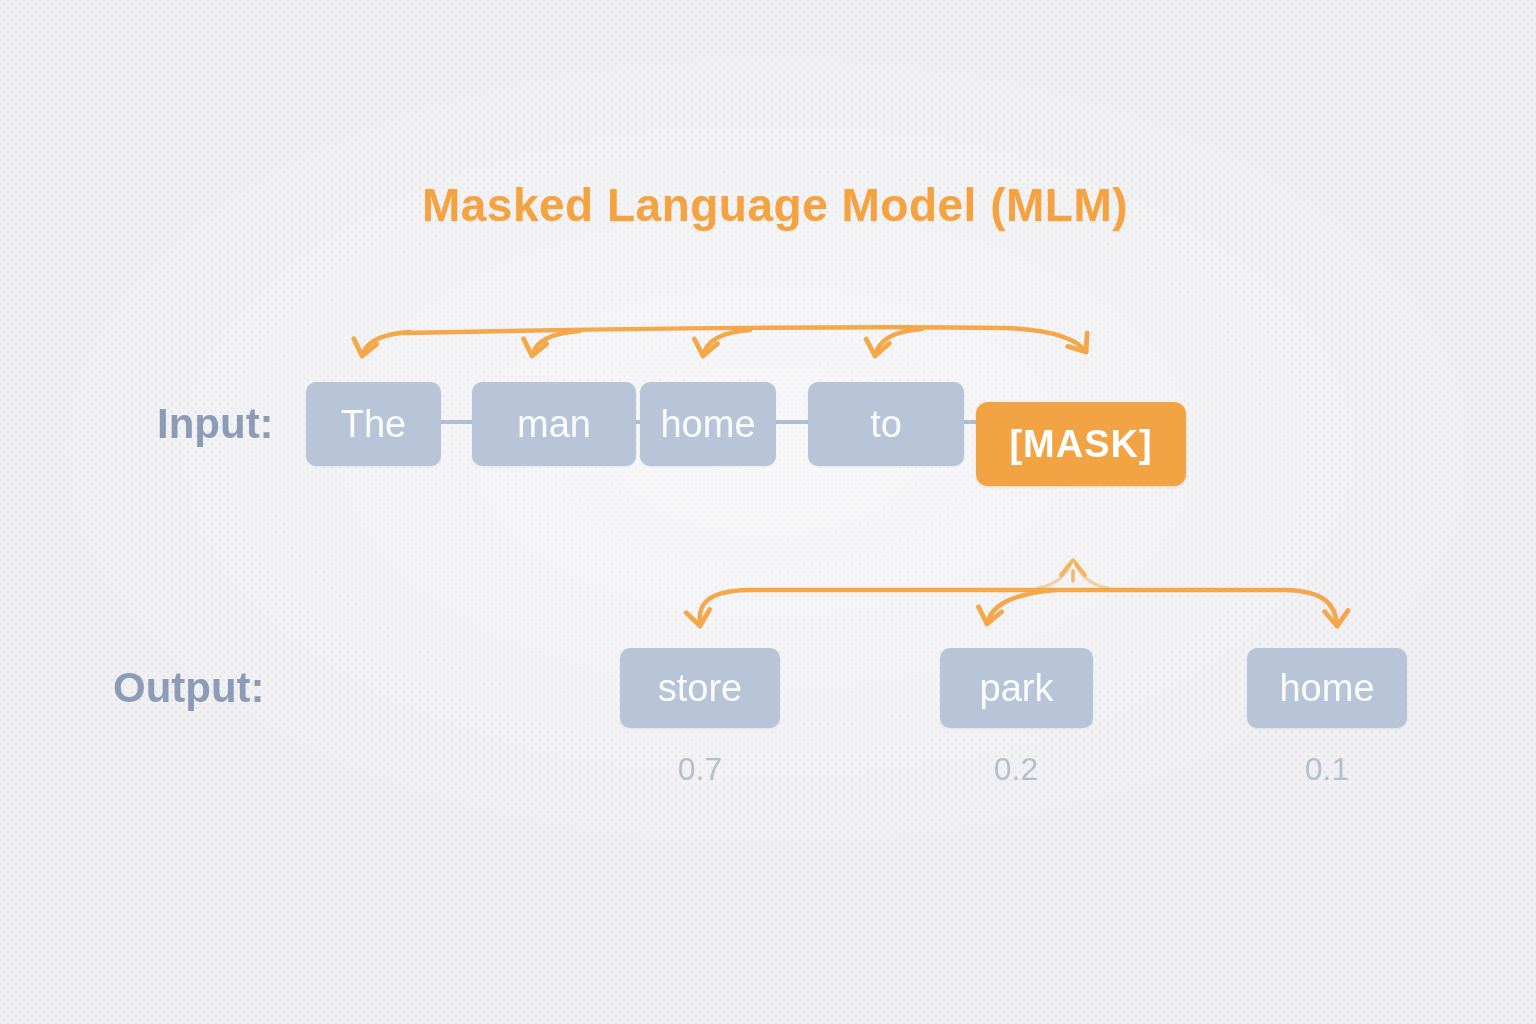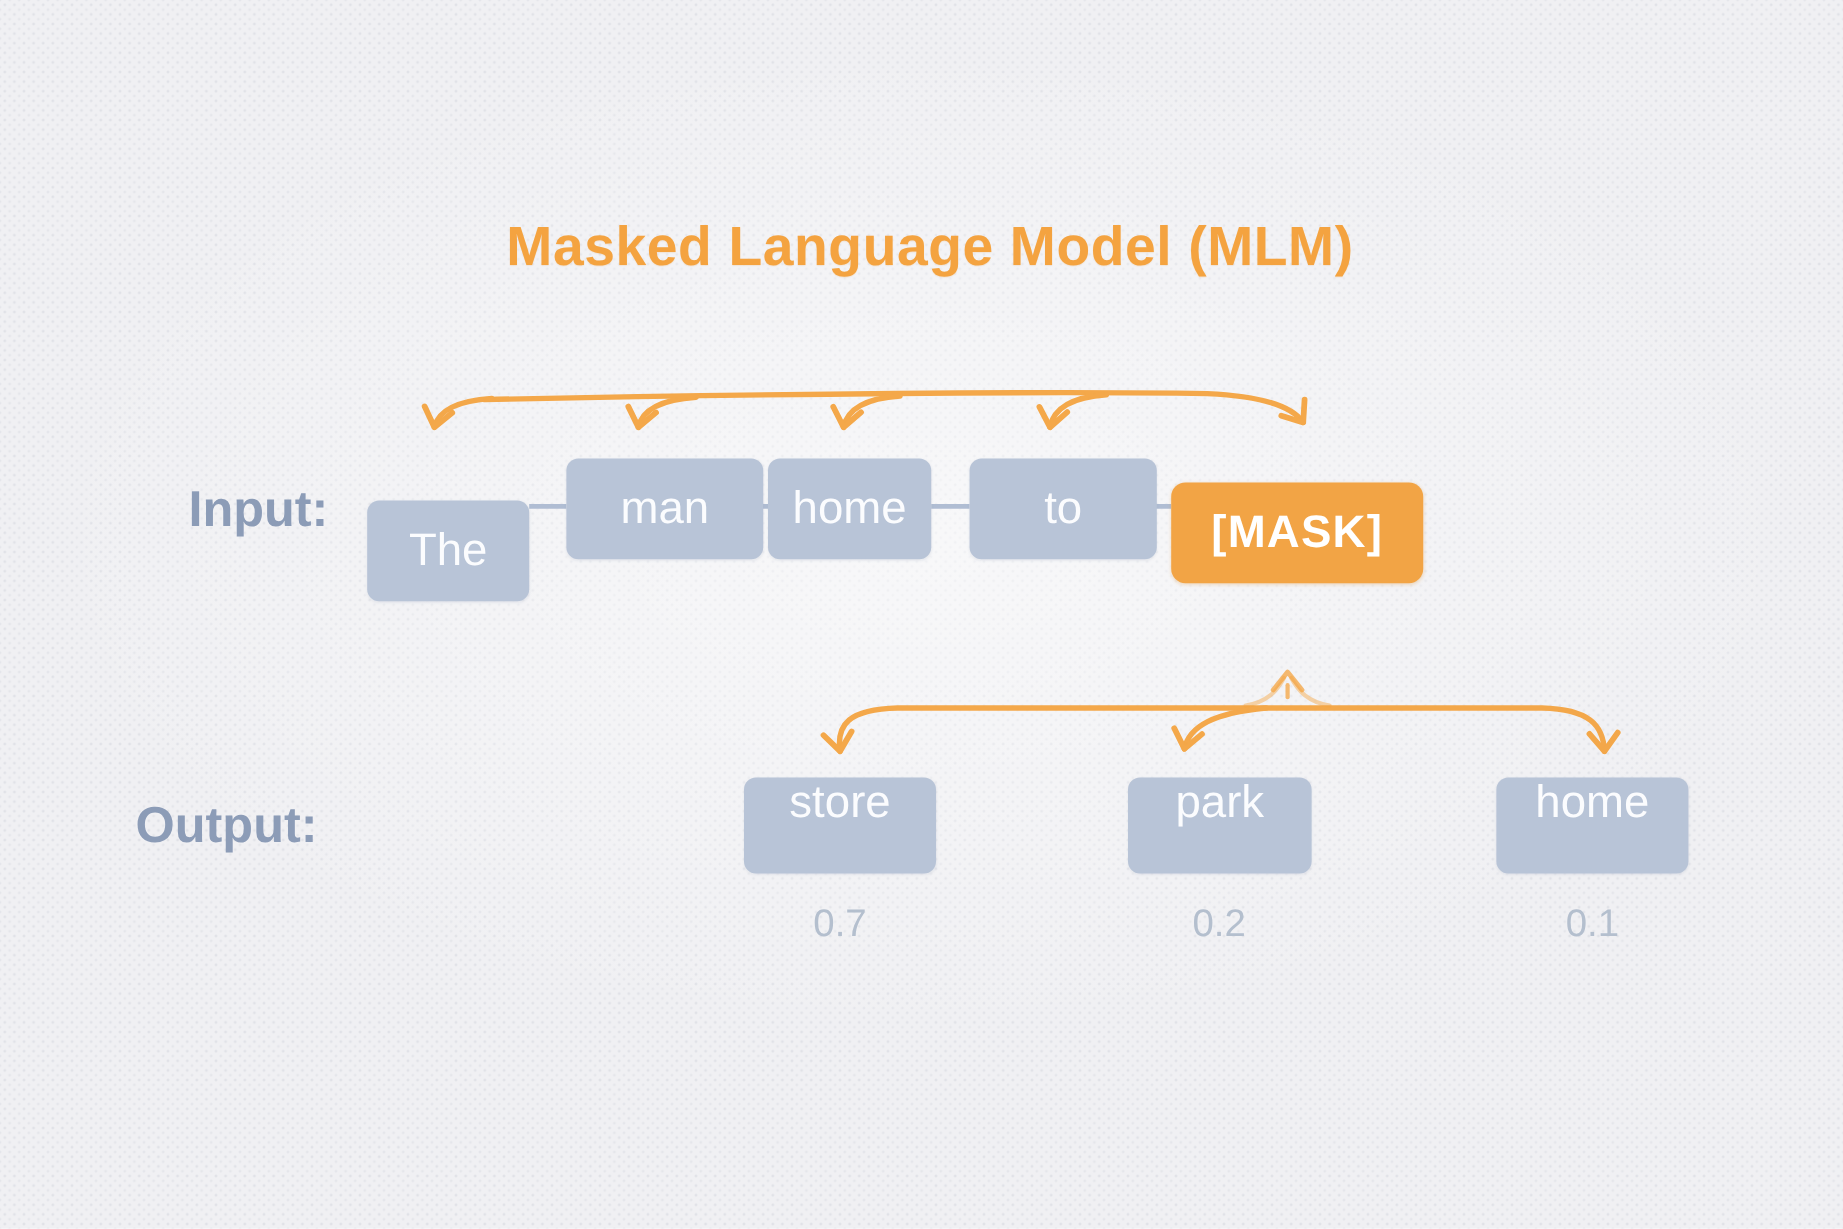--- a/index.html
+++ b/index.html
@@ -68,36 +68,36 @@
   }
   .pred-box {
     position: absolute;
     top: 648px;
     height: 80px;
     border-radius: 10px;
     background: #b8c4d7;
     color: #fbfcfe;
     font-size: 38px;
     display: flex;
-    align-items: flex-start;
+    align-items: center;
     justify-content: center;
     box-shadow: 0 1px 2px rgba(140,155,180,0.15);
   }
   .prob {
     position: absolute;
     top: 744px;
     height: 50px;
     font-size: 32px;
     color: #b4bfce;
     display: flex;
     align-items: center;
     justify-content: center;
   }
   
-  .t0 { left: 306px;  width: 135px; margin-top: 35px; }
+  .t0 { left: 306px;  width: 135px; }
   .t1 { left: 472px;  width: 164px; }
   .t2 { left: 640px;  width: 136px; }
   .t3 { left: 808px;  width: 156px; }
   .t4 { left: 976px;  width: 210px; }
   
   .p0 { left: 620px;  width: 160px; }
   .p1 { left: 940px;  width: 153px; }
   .p2 { left: 1247px; width: 160px; }
   
   .q0 { left: 620px;  width: 160px; }

